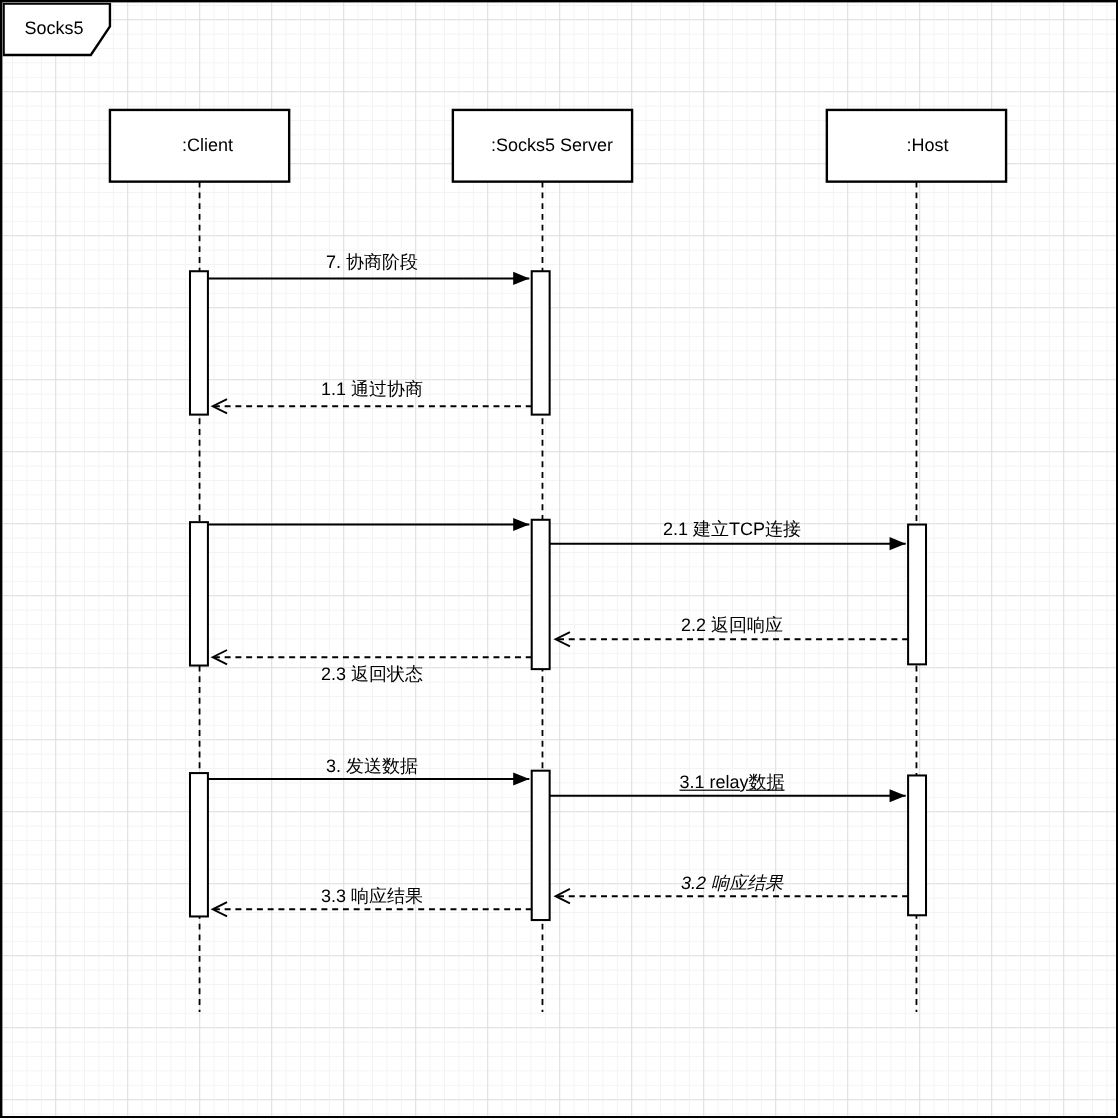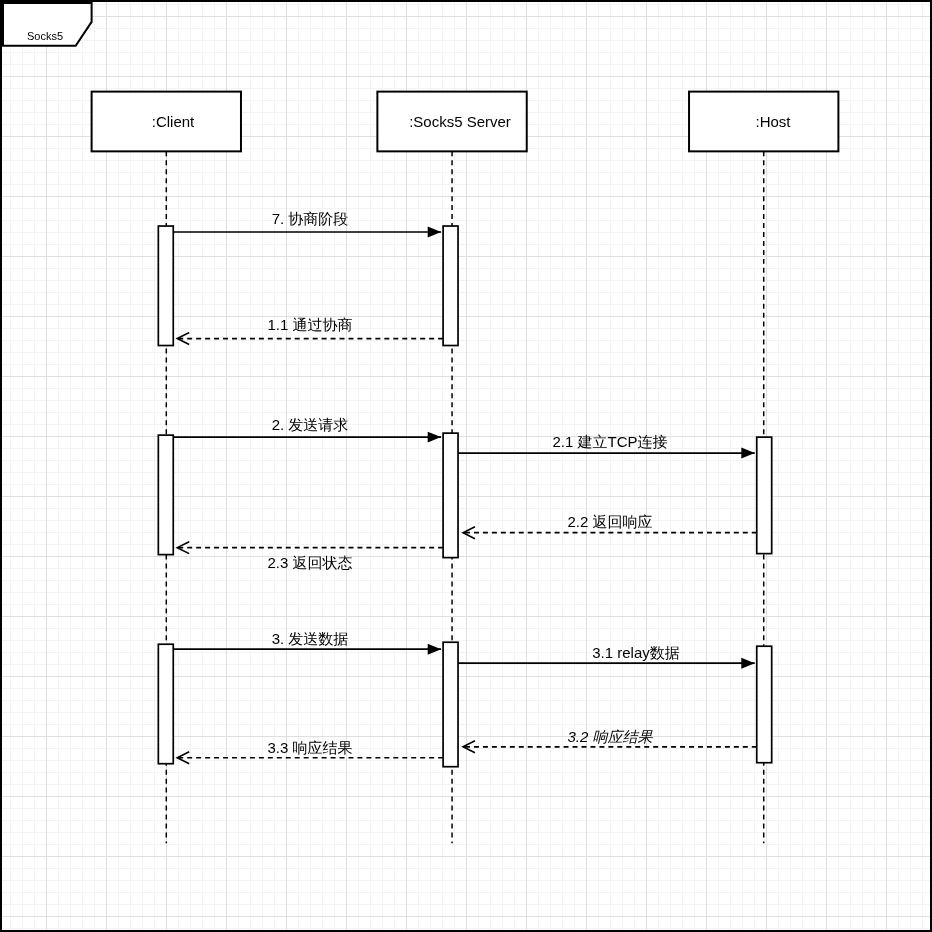--- a/index.html
+++ b/index.html
@@ -35,25 +35,25 @@
   .label {
     position: absolute;
     color: #000000;
     font-size: 15px;
     line-height: 18px;
     text-align: center;
     white-space: nowrap;
   }
   .frame-label {
     left: 0px;
-    top: 13px;
+    top: 0px;
     width: 86px;
     height: 43px;
     line-height: 43px;
-    font-size: 11px;
+    font-size: 15px;
   }
   .participant-label {
     top: 90px;
     height: 60px;
     line-height: 60px;
     width: 162px;
     font-size: 15px;
   }
   .message-label {
     width: 220px;
@@ -110,22 +110,21 @@
   </svg>
 
   <div class="label frame-label">Socks5</div>
 
   <div class="label participant-label" style="left:90px;">:Client</div>
   <div class="label participant-label" style="left:377px;">:Socks5 Server</div>
   <div class="label participant-label" style="left:690px;">:Host</div>
 
   <div class="label message-label" style="left:198px; top:208px;">7. 协商阶段</div>
   <div class="label message-label" style="left:198px; top:314px;">1.1 通过协商</div>
-  <div class="label message-label" style="left:198px; top:414px;">2. 发送请求</div>
   <div class="label message-label" style="left:498px; top:431px;text-align:center;">2.1 建立TCP连接</div>
   <div class="label message-label" style="left:498px; top:511px;">2.2 返回响应</div>
   <div class="label message-label" style="left:198px; top:552px;">2.3 返回状态</div>
   <div class="label message-label" style="left:198px; top:628px;">3. 发送数据</div>
-  <div class="label message-label" style="left:524px; top:642px;">3.1 relay数据</div>
+  <div class="label message-label" style="left:498px; top:642px;text-decoration:underline;">3.1 relay数据</div>
   <div class="label message-label" style="left:498px; top:726px;font-style:italic;">3.2 响应结果</div>
   <div class="label message-label" style="left:198px; top:737px;">3.3 响应结果</div>
 
 </div>
 
 </body></html>

